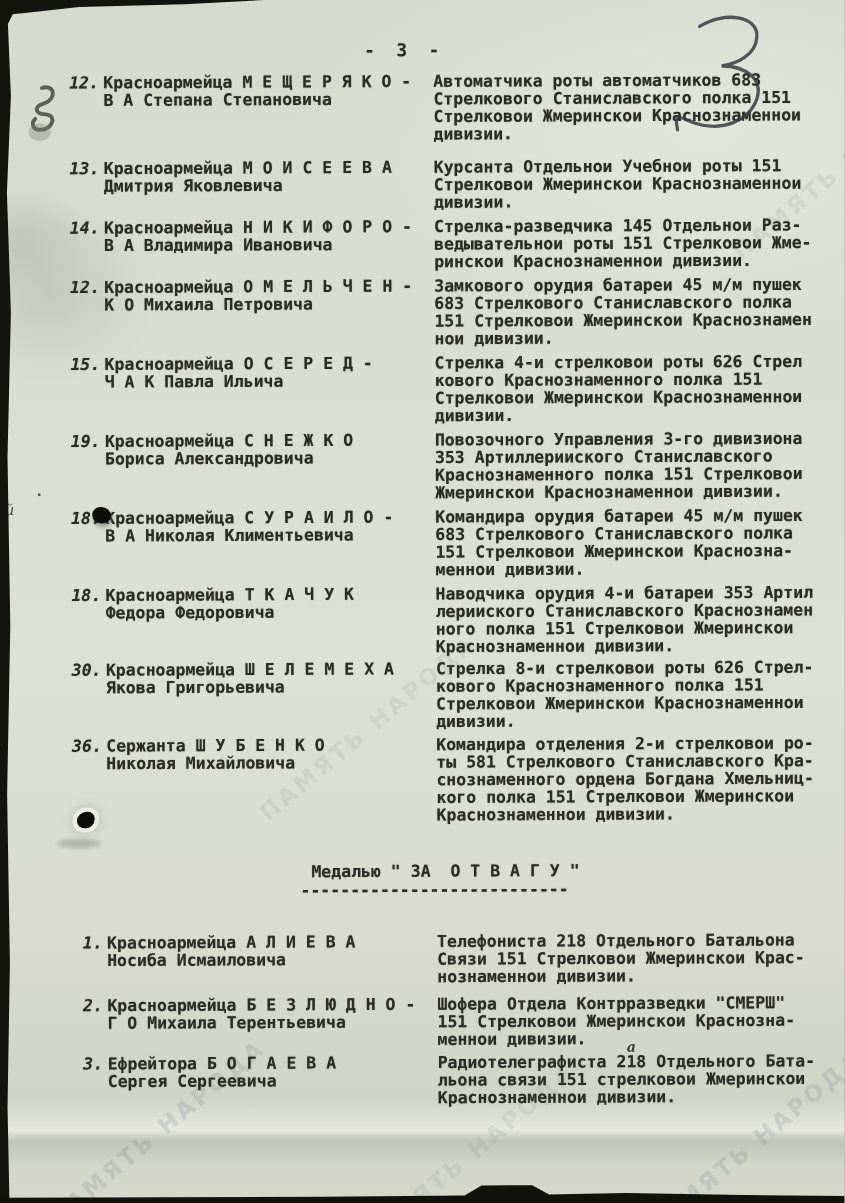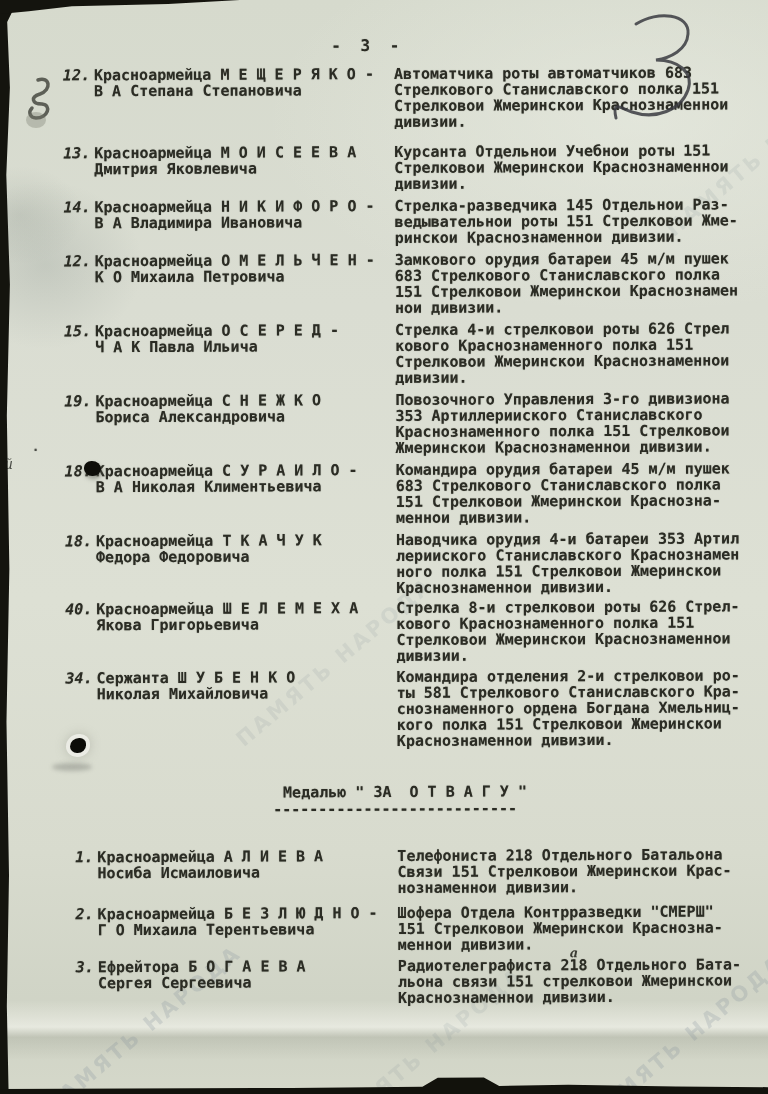--- a/index.html
+++ b/index.html
@@ -132,30 +132,30 @@
     <div class="entry" style="top:532px">
       <div class="num ink">18.</div>
       <div class="name ink">Красноармейца  Т К А Ч У К
 Федора Федоровича</div>
       <div class="desc ink">Наводчика орудия 4-и батареи 353 Артил
 лерииского Станиславского Краснознамен
 ного полка 151 Стрелковои Жмеринскои
 Краснознаменнои дивизии.</div>
     </div>
     <div class="entry" style="top:600px">
-      <div class="num ink">40.</div>
+      <div class="num ink">30.</div>
       <div class="name ink">Красноармейца Ш Е Л Е М Е Х А
 Якова Григорьевича</div>
       <div class="desc ink">Стрелка 8-и стрелковои роты 626 Стрел-
 кового Краснознаменного полка 151
 Стрелковои Жмеринскои Краснознаменнои
 дивизии.</div>
     </div>
     <div class="entry" style="top:669px">
-      <div class="num ink">34.</div>
+      <div class="num ink">36.</div>
       <div class="name ink">Сержанта Ш У Б Е Н К О
 Николая Михайловича</div>
       <div class="desc ink">Командира отделения 2-и стрелковои ро-
 ты 581 Стрелкового Станиславского Кра-
 снознаменного ордена Богдана Хмельниц-
 кого полка 151 Стрелковои Жмеринскои
 Краснознаменнои дивизии.</div>
     </div>
 
     <div class="section-title ink">Медалью " ЗА  О Т В А Г У "</div>

